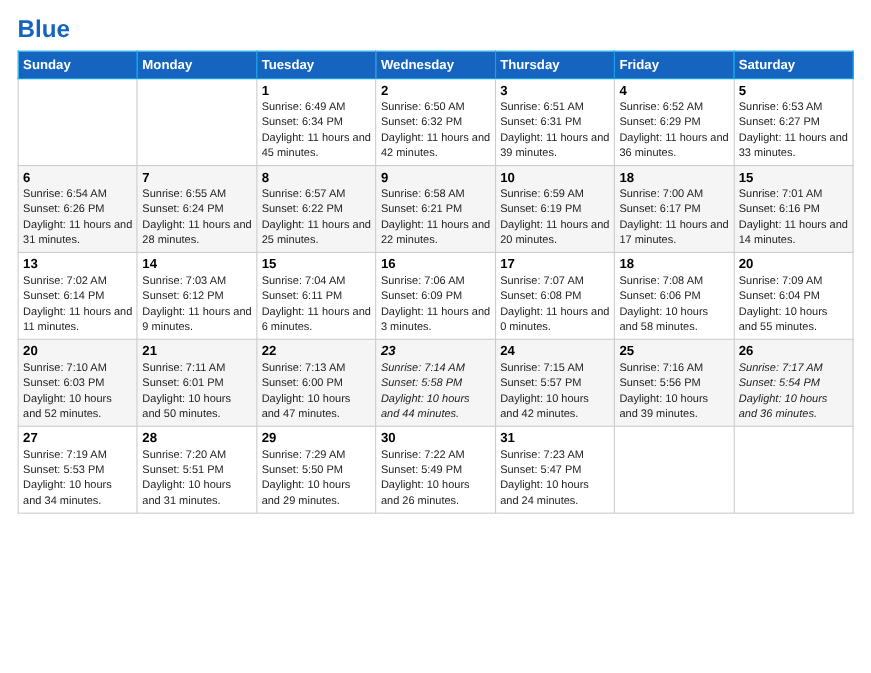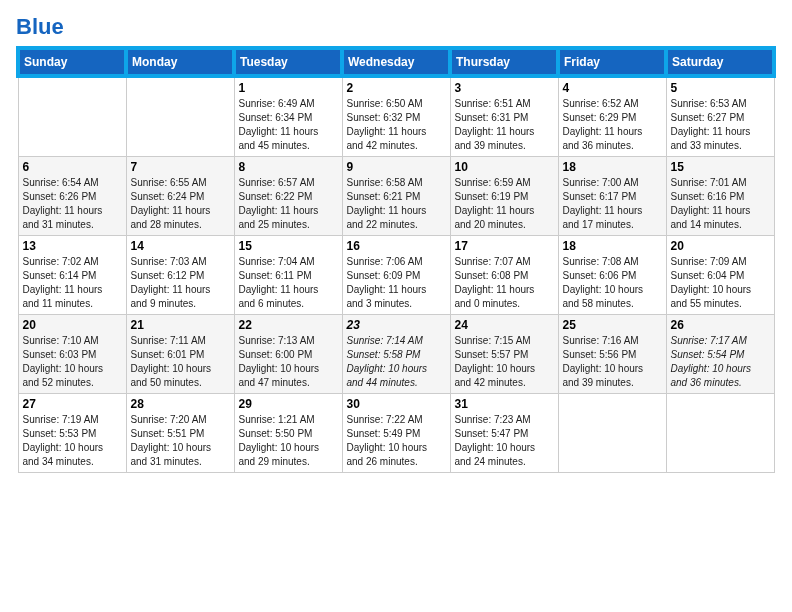--- a/index.html
+++ b/index.html
@@ -57,21 +57,21 @@
       border-collapse: collapse;
       font-size: 11px;
     }
     .calendar th {
       background: #1565c0;
       color: #fff;
       padding: 5px 4px;
       text-align: left;
       font-size: 12px;
       font-weight: bold;
-      border: 4px solid #0ea5e9;
+      border: 1px solid #0ea5e9;
     }
     .calendar td {
       border: 1px solid #ccc;
       vertical-align: top;
       padding: 3px 4px;
       width: 108px;
       min-height: 70px;
       background: #fff;
     }
     .calendar tr:nth-child(even) td {
@@ -292,21 +292,21 @@
 Daylight: 10 hours and 34 minutes.</div>
         </td>
         <td>
           <span class="day-num">28</span>
           <div class="day-info" style="white-space: pre-line;">Sunrise: 7:20 AM
 Sunset: 5:51 PM
 Daylight: 10 hours and 31 minutes.</div>
         </td>
         <td>
           <span class="day-num">29</span>
-          <div class="day-info" style="white-space: pre-line;">Sunrise: 1:21 AM
+          <div class="day-info" style="white-space: pre-line;">Sunrise: 7:29 AM
 Sunset: 5:50 PM
 Daylight: 10 hours and 29 minutes.</div>
         </td>
         <td>
           <span class="day-num">30</span>
           <div class="day-info" style="white-space: pre-line;">Sunrise: 7:22 AM
 Sunset: 5:49 PM
 Daylight: 10 hours and 26 minutes.</div>
         </td>
         <td>

